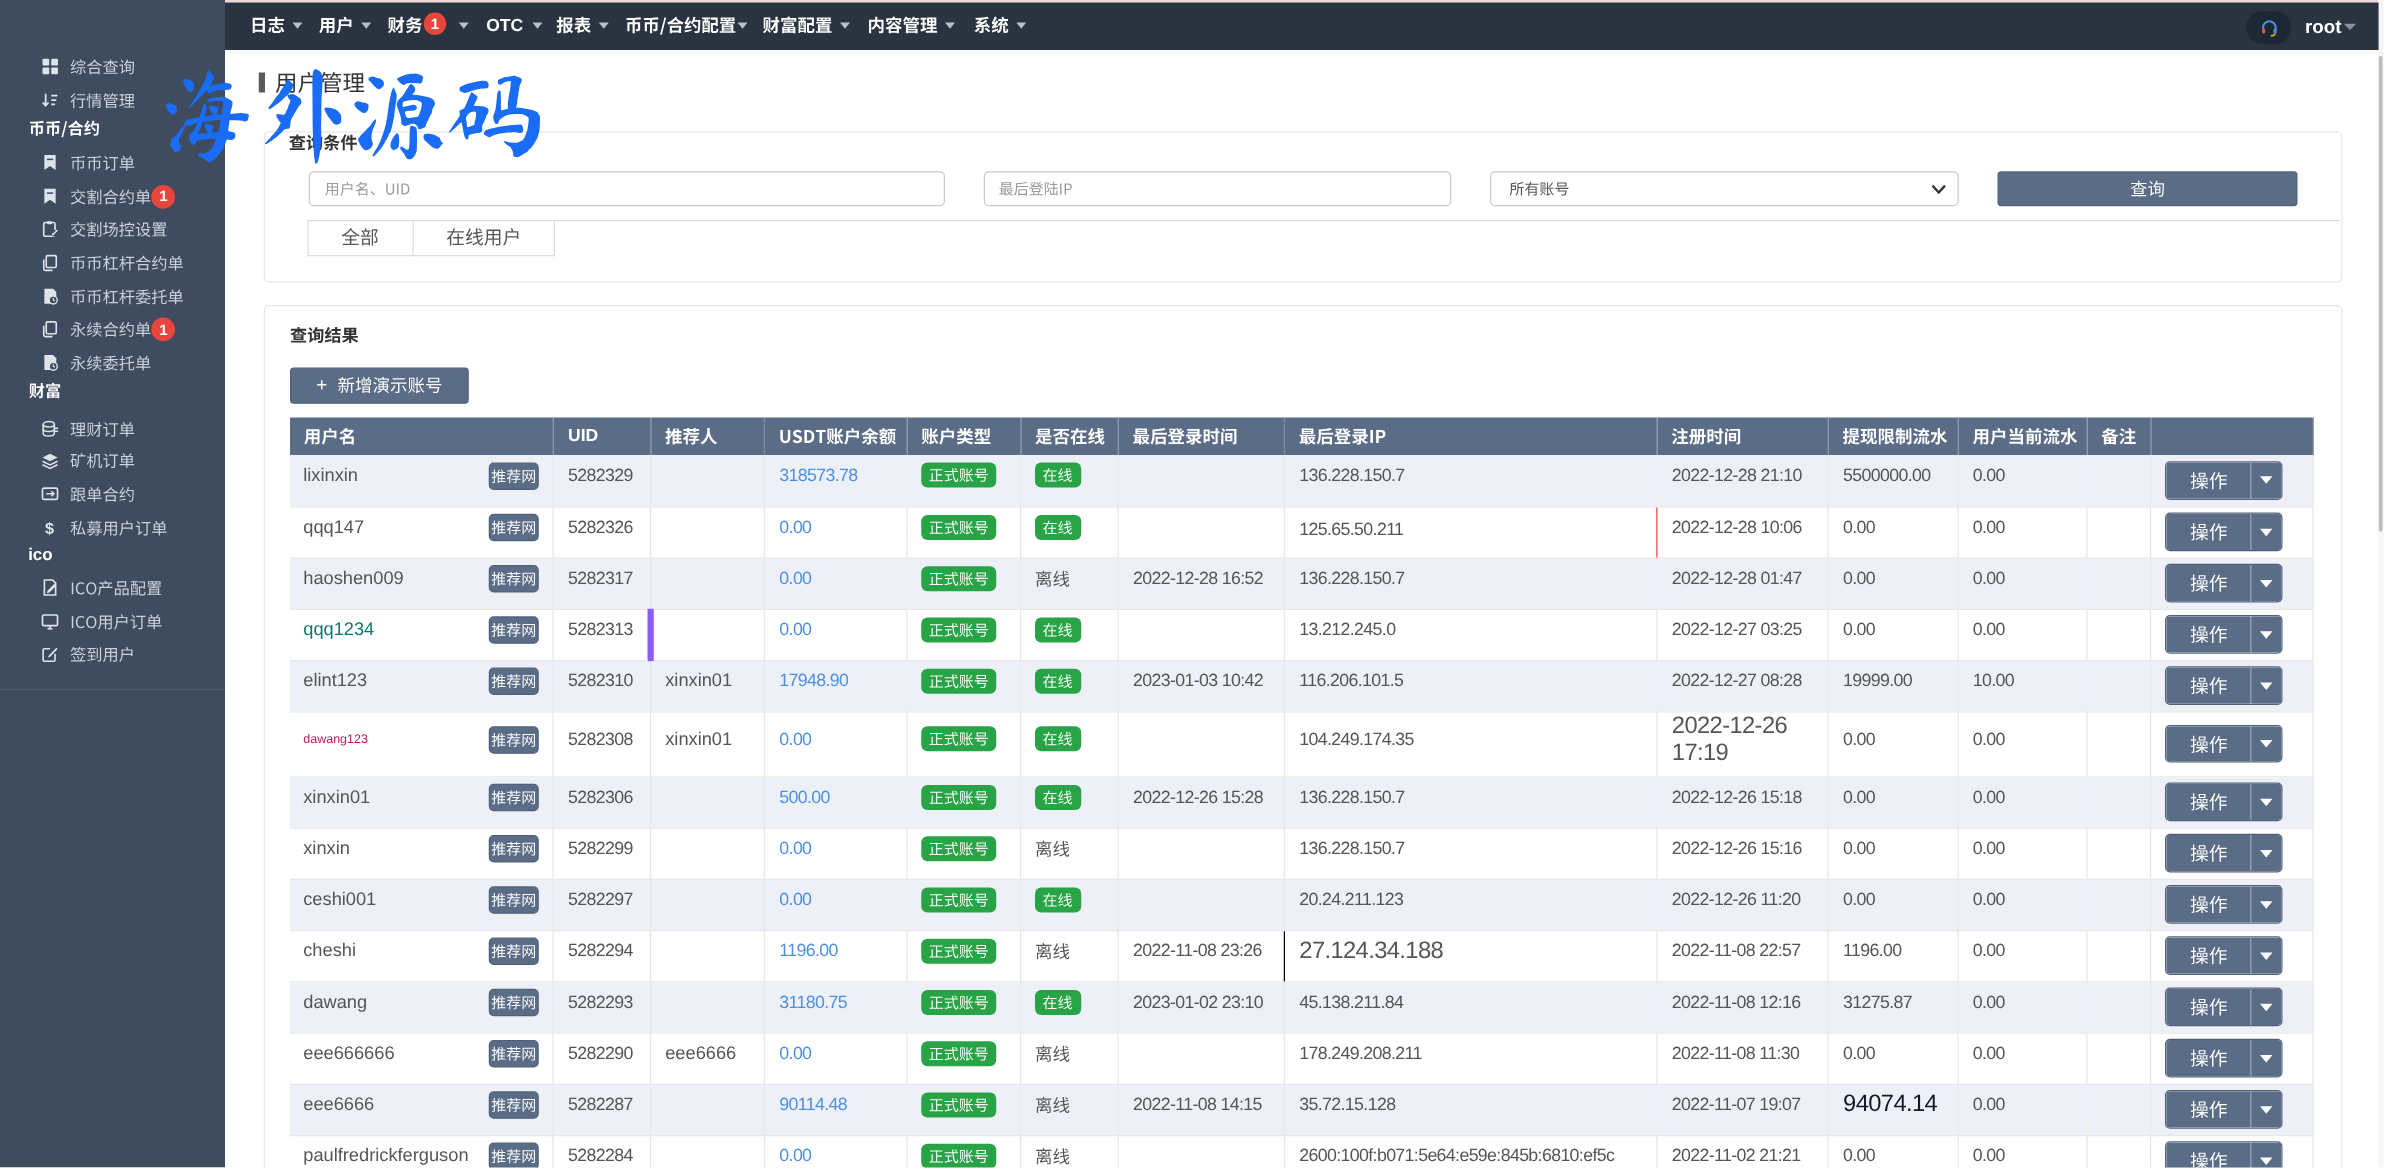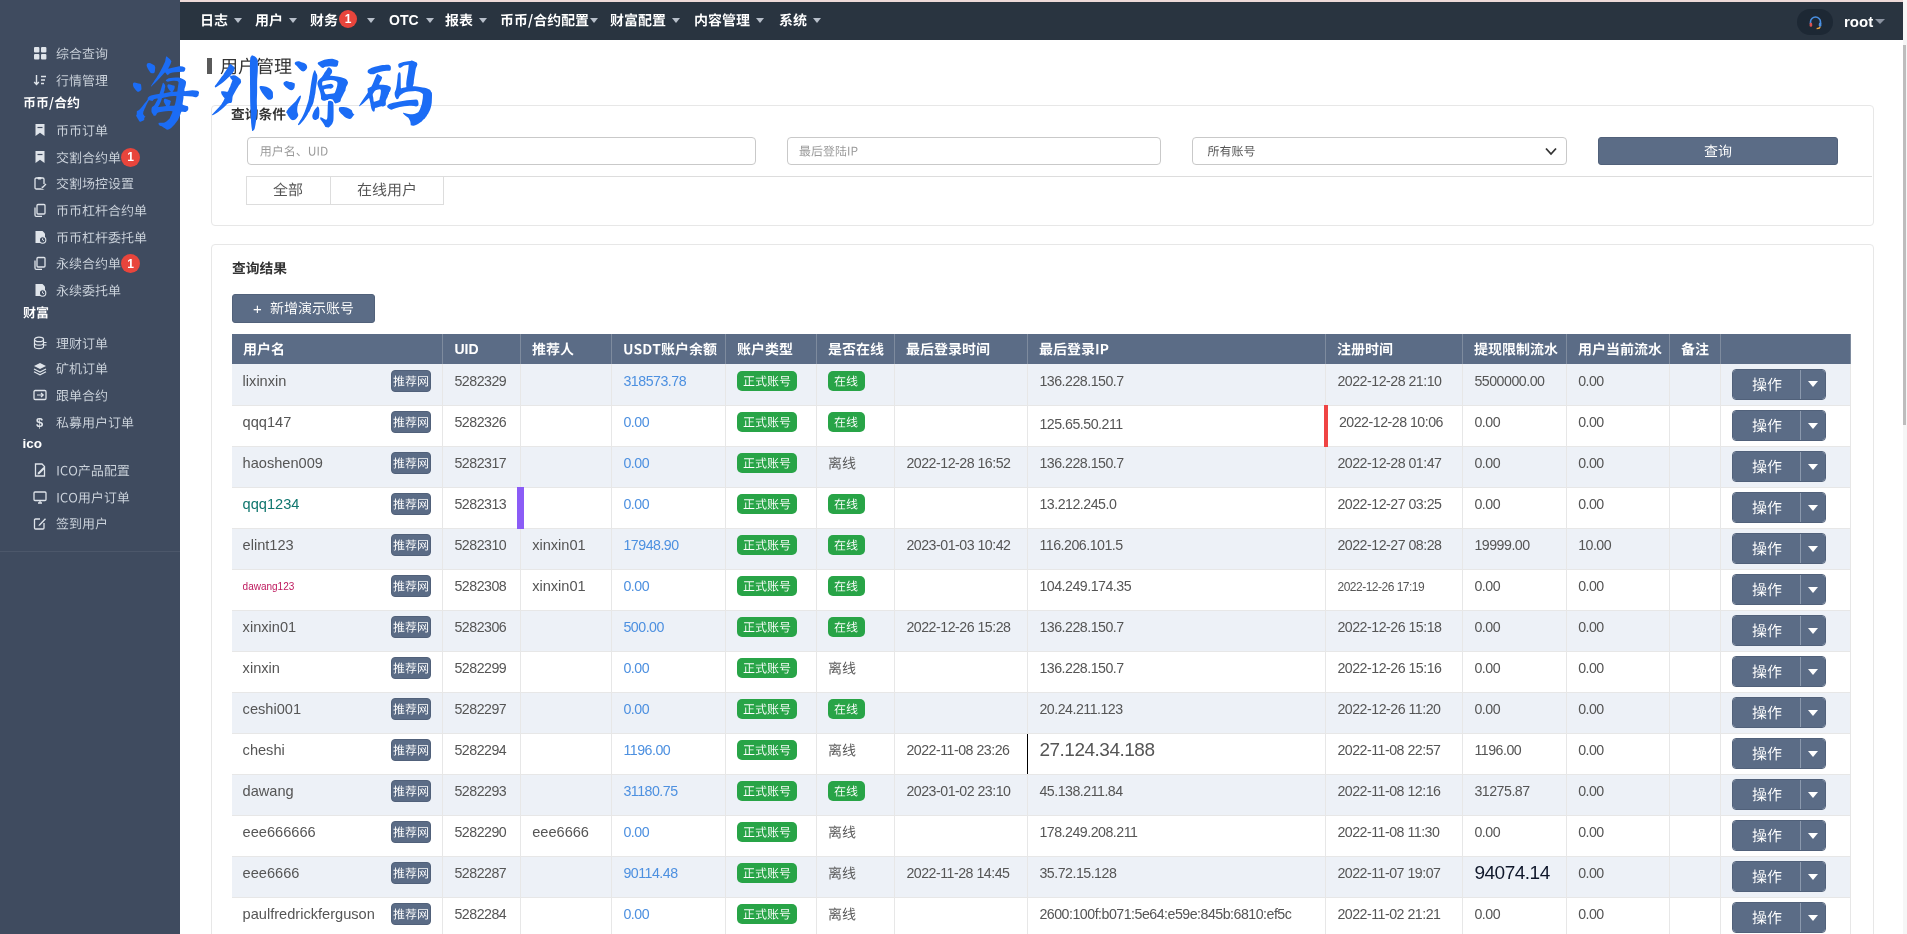--- a/index.html
+++ b/index.html
@@ -886,21 +886,21 @@
             </span></td>
           <td style="padding:0 7px 7px 11px;border-right:1px solid #e7e7e7;border-bottom:1px solid #e7e7e7;overflow:hidden"><span style="display:inline-flex;align-items:center;justify-content:center;width:36.6px;height:20px;background:#28a447;border-radius:5px">
               <svg class="zh" width="24" height="12" viewBox="0 -880 2000 1000" style="">
                 <g fill="#fff" transform="scale(1,-1)">
                   <use href="#gr5728" x="0"></use>
                   <use href="#gr7ebf" x="1000"></use>
                 </g>
               </svg>
             </span></td>
           <td style="padding:0 7px 7px 11px;border-right:1px solid #e7e7e7;border-bottom:1px solid #e7e7e7;overflow:hidden"><span style="font-size:14.2px;letter-spacing:-0.5px;color:#555"></span></td>
-          <td style="padding:4px 7px 7px 11px;border-right:4px solid #ef4444;border-bottom:1px solid #e7e7e7;overflow:hidden"><span style="font-size:14.2px;letter-spacing:-0.5px;color:#555">125.65.50.211</span></td>
+          <td style="padding:4px 7px 7px 11px;border-right:1px solid #ef4444;border-bottom:1px solid #e7e7e7;overflow:hidden"><span style="font-size:14.2px;letter-spacing:-0.5px;color:#555">125.65.50.211</span></td>
           <td style="padding:0 7px 7px 11px;border-right:1px solid #e7e7e7;border-bottom:1px solid #e7e7e7;overflow:hidden"><span style="font-size:14.2px;letter-spacing:-0.5px;color:#555">2022-12-28 10:06</span></td>
           <td style="padding:0 7px 7px 11px;border-right:1px solid #e7e7e7;border-bottom:1px solid #e7e7e7;overflow:hidden"><span style="font-size:14.2px;letter-spacing:-0.5px;color:#555">0.00</span></td>
           <td style="padding:0 7px 7px 11px;border-right:1px solid #e7e7e7;border-bottom:1px solid #e7e7e7;overflow:hidden"><span style="font-size:14.2px;letter-spacing:-0.5px;color:#555">0.00</span></td>
           <td style="padding:0 7px 7px 11px;border-right:1px solid #e7e7e7;border-bottom:1px solid #e7e7e7;overflow:hidden"></td>
           <td style="padding:0;border-right:1px solid #e7e7e7;border-bottom:1px solid #e7e7e7;overflow:hidden">
             <div style="display:flex;justify-content:center;padding-right:13px">
               <div style="display:inline-flex;height:28.6px;border-radius:4px;overflow:hidden;border:1px solid #51617a">
                 <div style="width:67px;background:#5b6c86;display:flex;align-items:center;justify-content:center">
                   <svg class="zh" width="30" height="15" viewBox="0 -880 2000 1000" style="">
                     <g fill="#fff" transform="scale(1,-1)">
@@ -986,21 +986,21 @@
                   <svg class="zh" width="36" height="12" viewBox="0 -880 3000 1000" style="">
                     <g fill="#fff" transform="scale(1,-1)">
                       <use href="#gr63a8" x="0"></use>
                       <use href="#gr8350" x="1000"></use>
                       <use href="#gr7f51" x="2000"></use>
                     </g>
                   </svg>
                 </span></span>
             </div>
           </td>
-          <td style="padding:0 7px 7px 11px;border-right:7px solid #8b5cf6;border-bottom:1px solid #e7e7e7;overflow:hidden"><span style="font-size:14.2px;letter-spacing:-0.5px;color:#555">5282313</span></td>
+          <td style="padding:0 7px 7px 11px;border-right:5px solid #8b5cf6;border-bottom:1px solid #e7e7e7;overflow:hidden"><span style="font-size:14.2px;letter-spacing:-0.5px;color:#555">5282313</span></td>
           <td style="padding:0 7px 7px 11px;border-right:1px solid #e7e7e7;border-bottom:1px solid #e7e7e7;overflow:hidden"><span style="font-size:14.6px;color:#555"></span></td>
           <td style="padding:0 7px 7px 11px;border-right:1px solid #e7e7e7;border-bottom:1px solid #e7e7e7;overflow:hidden"><span style="font-size:14.2px;letter-spacing:-0.5px;color:#4d90e0">0.00</span></td>
           <td style="padding:0 7px 7px 11px;border-right:1px solid #e7e7e7;border-bottom:1px solid #e7e7e7;overflow:hidden"><span style="display:inline-flex;align-items:center;justify-content:center;width:59.3px;height:20px;background:#28a447;border-radius:5px">
               <svg class="zh" width="48" height="12" viewBox="0 -880 4000 1000" style="">
                 <g fill="#fff" transform="scale(1,-1)">
                   <use href="#gr6b63" x="0"></use>
                   <use href="#gr5f0f" x="1000"></use>
                   <use href="#gr8d26" x="2000"></use>
                   <use href="#gr53f7" x="3000"></use>
                 </g>
@@ -1131,21 +1131,21 @@
           <td style="padding:0 7px 7px 11px;border-right:1px solid #e7e7e7;border-bottom:1px solid #e7e7e7;overflow:hidden"><span style="display:inline-flex;align-items:center;justify-content:center;width:36.6px;height:20px;background:#28a447;border-radius:5px">
               <svg class="zh" width="24" height="12" viewBox="0 -880 2000 1000" style="">
                 <g fill="#fff" transform="scale(1,-1)">
                   <use href="#gr5728" x="0"></use>
                   <use href="#gr7ebf" x="1000"></use>
                 </g>
               </svg>
             </span></td>
           <td style="padding:0 7px 7px 11px;border-right:1px solid #e7e7e7;border-bottom:1px solid #e7e7e7;overflow:hidden"><span style="font-size:14.2px;letter-spacing:-0.5px;color:#555"></span></td>
           <td style="padding:0 7px 7px 11px;border-right:1px solid #e7e7e7;border-bottom:1px solid #e7e7e7;overflow:hidden"><span style="font-size:14.2px;letter-spacing:-0.5px;color:#555">104.249.174.35</span></td>
-          <td style="padding:0 7px 7px 11px;border-right:1px solid #e7e7e7;border-bottom:1px solid #e7e7e7;overflow:hidden"><span style="font-size:12px;letter-spacing:-0.5px;color:#555">2022-12-26 17:19</span></td>
+          <td style="padding:0 7px 7px 11px;border-right:1px solid #e7e7e7;border-bottom:1px solid #e7e7e7;overflow:hidden"><span style="font-size:19px;letter-spacing:-0.5px;color:#555">2022-12-26 17:19</span></td>
           <td style="padding:0 7px 7px 11px;border-right:1px solid #e7e7e7;border-bottom:1px solid #e7e7e7;overflow:hidden"><span style="font-size:14.2px;letter-spacing:-0.5px;color:#555">0.00</span></td>
           <td style="padding:0 7px 7px 11px;border-right:1px solid #e7e7e7;border-bottom:1px solid #e7e7e7;overflow:hidden"><span style="font-size:14.2px;letter-spacing:-0.5px;color:#555">0.00</span></td>
           <td style="padding:0 7px 7px 11px;border-right:1px solid #e7e7e7;border-bottom:1px solid #e7e7e7;overflow:hidden"></td>
           <td style="padding:0;border-right:1px solid #e7e7e7;border-bottom:1px solid #e7e7e7;overflow:hidden">
             <div style="display:flex;justify-content:center;padding-right:13px">
               <div style="display:inline-flex;height:28.6px;border-radius:4px;overflow:hidden;border:1px solid #51617a">
                 <div style="width:67px;background:#5b6c86;display:flex;align-items:center;justify-content:center">
                   <svg class="zh" width="30" height="15" viewBox="0 -880 2000 1000" style="">
                     <g fill="#fff" transform="scale(1,-1)">
                       <use href="#gr64cd" x="0"></use>
@@ -1556,21 +1556,21 @@
               </svg>
             </span></td>
           <td style="padding:0 7px 7px 11px;border-right:1px solid #e7e7e7;border-bottom:1px solid #e7e7e7;overflow:hidden">
             <svg class="zh" width="28" height="14" viewBox="0 -880 2000 1000" style="">
               <g fill="#555" transform="scale(1,-1)">
                 <use href="#gr79bb" x="0"></use>
                 <use href="#gr7ebf" x="1000"></use>
               </g>
             </svg>
           </td>
-          <td style="padding:0 7px 7px 11px;border-right:1px solid #e7e7e7;border-bottom:1px solid #e7e7e7;overflow:hidden"><span style="font-size:14.2px;letter-spacing:-0.5px;color:#555">2022-11-28 14:45</span></td>
+          <td style="padding:0 7px 7px 11px;border-right:1px solid #e7e7e7;border-bottom:1px solid #e7e7e7;overflow:hidden"><span style="font-size:14.2px;letter-spacing:-0.5px;color:#555">2022-11-08 14:15</span></td>
           <td style="padding:0 7px 7px 11px;border-right:1px solid #e7e7e7;border-bottom:1px solid #e7e7e7;overflow:hidden"><span style="font-size:14.2px;letter-spacing:-0.5px;color:#555">35.72.15.128</span></td>
           <td style="padding:0 7px 7px 11px;border-right:1px solid #e7e7e7;border-bottom:1px solid #e7e7e7;overflow:hidden"><span style="font-size:14.2px;letter-spacing:-0.5px;color:#555">2022-11-07 19:07</span></td>
           <td style="padding:0 7px 7px 11px;border-right:1px solid #e7e7e7;border-bottom:1px solid #e7e7e7;overflow:hidden"><span style="font-size:19px;letter-spacing:-0.5px;color:#0f172a">94074.14</span></td>
           <td style="padding:0 7px 7px 11px;border-right:1px solid #e7e7e7;border-bottom:1px solid #e7e7e7;overflow:hidden"><span style="font-size:14.2px;letter-spacing:-0.5px;color:#555">0.00</span></td>
           <td style="padding:0 7px 7px 11px;border-right:1px solid #e7e7e7;border-bottom:1px solid #e7e7e7;overflow:hidden"></td>
           <td style="padding:0;border-right:1px solid #e7e7e7;border-bottom:1px solid #e7e7e7;overflow:hidden">
             <div style="display:flex;justify-content:center;padding-right:13px">
               <div style="display:inline-flex;height:28.6px;border-radius:4px;overflow:hidden;border:1px solid #51617a">
                 <div style="width:67px;background:#5b6c86;display:flex;align-items:center;justify-content:center">
                   <svg class="zh" width="30" height="15" viewBox="0 -880 2000 1000" style="">

